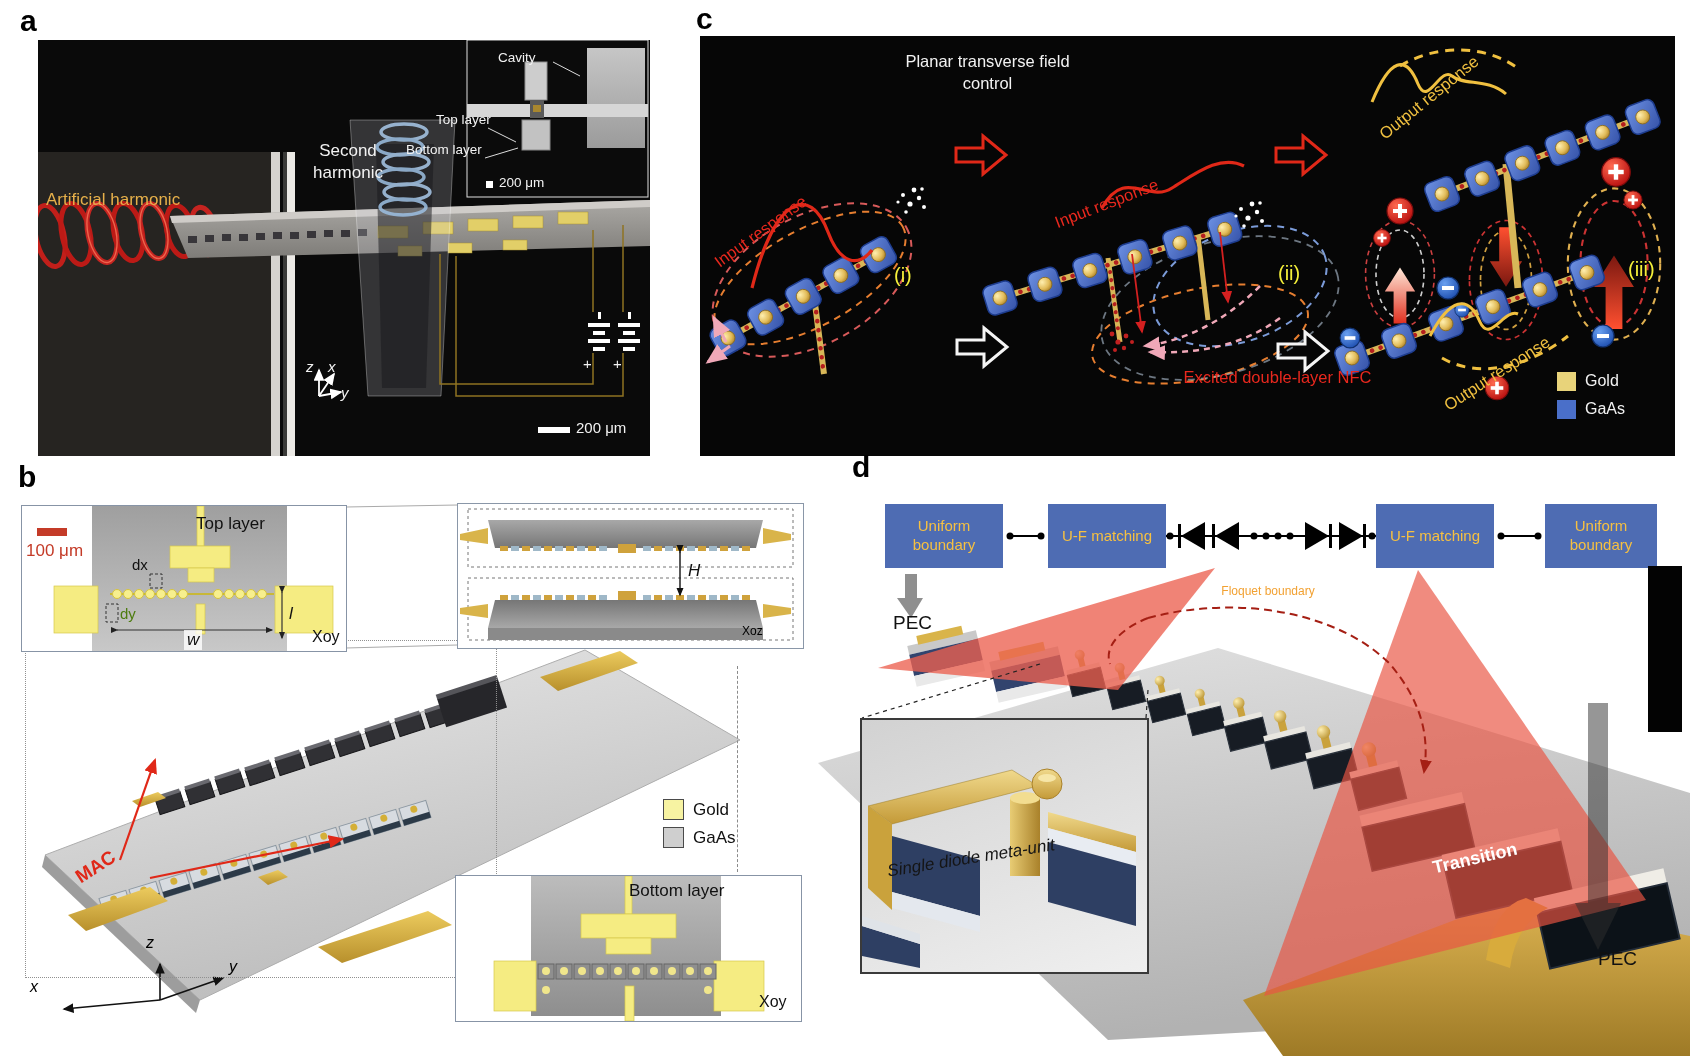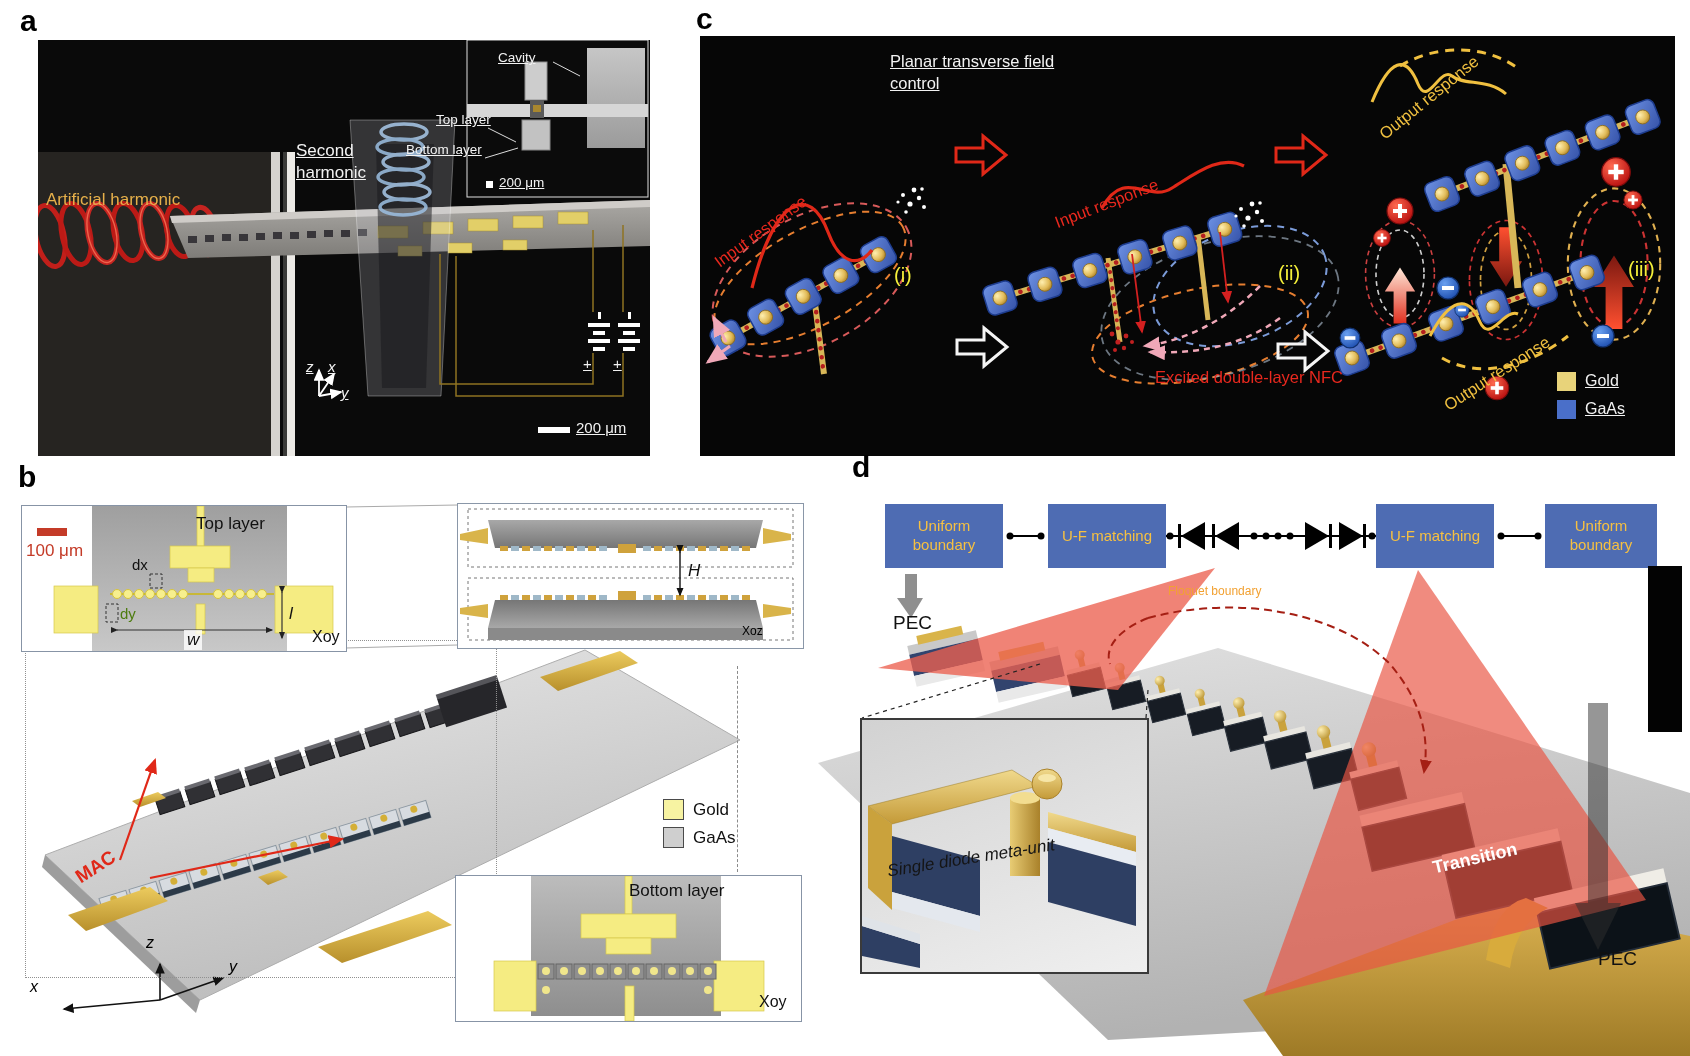--- a/index.html
+++ b/index.html
@@ -1,25 +1,25 @@
 <!DOCTYPE html>
 <html><head>
 <meta charset="utf-8">
 <style>
   html,body{margin:0;padding:0;background:#fff;font-family:"Liberation Sans",sans-serif;}
   #page{position:relative;width:1690px;height:1056px;background:#ffffff;overflow:hidden;}
   .abs{position:absolute;}
   .plabel{font-weight:bold;font-size:30px;color:#000;line-height:1;}
   .canvas{background:#0a0a0a;}
-  .wt{color:#f2f2f2;text-decoration:underline;}
+  .wt{color:#f2f2f2;}
   .yt{color:#e6b04a;}
   .rt{color:#e8281e;}
   .ot{color:#f0c040;}
   .small{font-size:13.5px;}
-  .ctr{}
+  .ctr{text-align:center;}
   .dashv{border-left:1px dashed #8a8a8a;width:0;}
   .dotrect{border:1px dotted #909090;}
   .insetbox{background:#fff;border:1.5px solid #8794a6;}
   .flowbox{background:#4e6cb3;color:#f6c041;display:flex;align-items:center;justify-content:center;text-align:center;font-size:15px;line-height:1.25;}
   .legrow{display:flex;align-items:center;gap:9px;}
   .sw{width:21px;height:21px;border:1.5px solid #4a4a4a;box-sizing:border-box;}
   .ital{font-style:italic;}
 </style>
 </head>
 <body>

